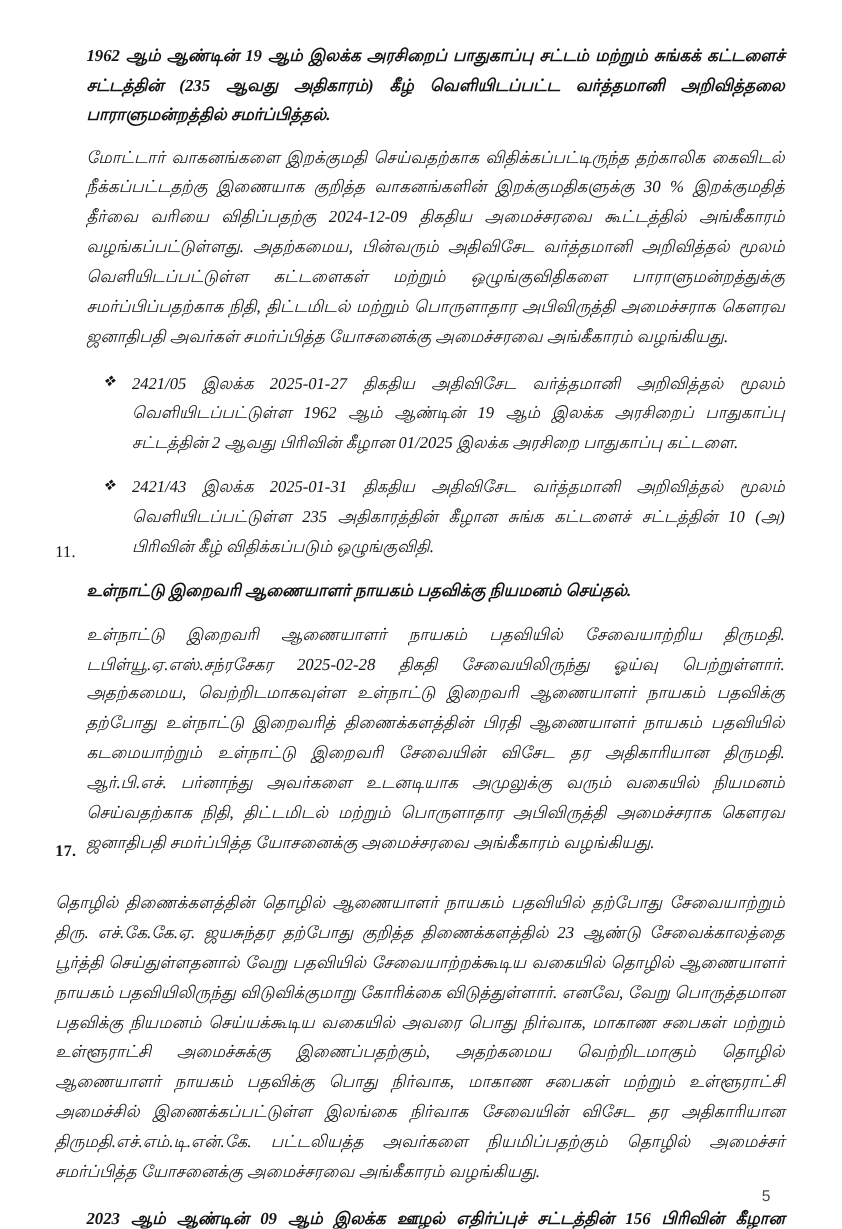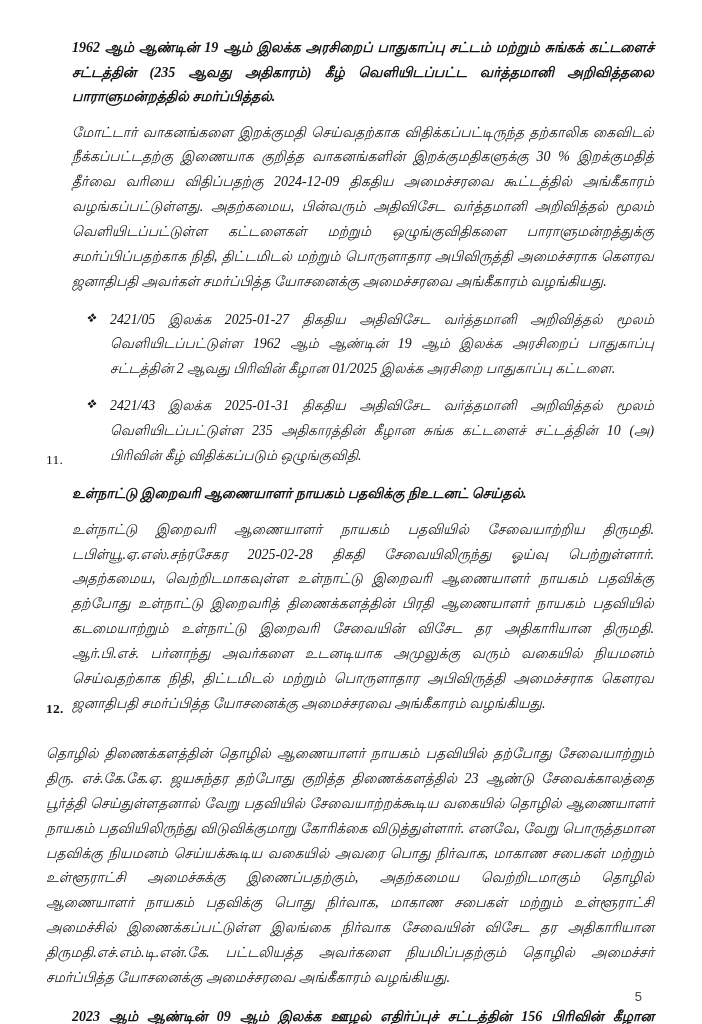--- a/index.html
+++ b/index.html
@@ -76,23 +76,23 @@
         <span class="bullet-text">2421/05 இலக்க 2025-01-27 திகதிய அதிவிசேட வர்த்தமானி அறிவித்தல் மூலம் வெளியிடப்பட்டுள்ள 1962 ஆம் ஆண்டின் 19 ஆம் இலக்க அரசிறைப் பாதுகாப்பு சட்டத்தின் 2 ஆவது பிரிவின் கீழான 01/2025 இலக்க அரசிறை பாதுகாப்பு கட்டளை.</span>
       </div>
       <div class="bullet">
         <span class="bullet-icon">❖</span>
         <span class="bullet-text">2421/43 இலக்க 2025-01-31 திகதிய அதிவிசேட வர்த்தமானி அறிவித்தல் மூலம் வெளியிடப்பட்டுள்ள 235 அதிகாரத்தின் கீழான சுங்க கட்டளைச் சட்டத்தின் 10 (அ) பிரிவின் கீழ் விதிக்கப்படும் ஒழுங்குவிதி.</span>
       </div>
     </div>
   </div>
 
   <div class="item">
-    <div class="item-num bold">12.</div>
+    <div class="item-num bold">17.</div>
     <div class="item-content">
-      <div class="item-heading">உள்நாட்டு இறைவரி ஆணையாளர் நாயகம் பதவிக்கு நிஉடனட் செய்தல்.</div>
+      <div class="item-heading">உள்நாட்டு இறைவரி ஆணையாளர் நாயகம் பதவிக்கு நியமனம் செய்தல்.</div>
       <p class="para">உள்நாட்டு இறைவரி ஆணையாளர் நாயகம் பதவியில் சேவையாற்றிய திருமதி. டபிள்யூ.ஏ.எஸ்.சந்ரசேகர 2025-02-28 திகதி சேவையிலிருந்து ஓய்வு பெற்றுள்ளார். அதற்கமைய, வெற்றிடமாகவுள்ள உள்நாட்டு இறைவரி ஆணையாளர் நாயகம் பதவிக்கு தற்போது உள்நாட்டு இறைவரித் திணைக்களத்தின் பிரதி ஆணையாளர் நாயகம் பதவியில் கடமையாற்றும் உள்நாட்டு இறைவரி சேவையின் விசேட தர அதிகாரியான திருமதி. ஆர்.பி.எச். பர்னாந்து அவர்களை உடனடியாக அமுலுக்கு வரும் வகையில் நியமனம் செய்வதற்காக நிதி, திட்டமிடல் மற்றும் பொருளாதார அபிவிருத்தி அமைச்சராக கெளரவ ஜனாதிபதி சமர்ப்பித்த யோசனைக்கு அமைச்சரவை அங்கீகாரம் வழங்கியது.</p>
     </div>
   </div>
 
   <div class="item">
     <div class="item-content">
       <p class="para">தொழில் திணைக்களத்தின் தொழில் ஆணையாளர் நாயகம் பதவியில் தற்போது சேவையாற்றும் திரு. எச்.கே.கே.ஏ. ஜயசுந்தர தற்போது குறித்த திணைக்களத்தில் 23 ஆண்டு சேவைக்காலத்தை பூர்த்தி செய்துள்ளதனால் வேறு பதவியில் சேவையாற்றக்கூடிய வகையில் தொழில் ஆணையாளர் நாயகம் பதவியிலிருந்து விடுவிக்குமாறு கோரிக்கை விடுத்துள்ளார். எனவே, வேறு பொருத்தமான பதவிக்கு நியமனம் செய்யக்கூடிய வகையில் அவரை பொது நிர்வாக, மாகாண சபைகள் மற்றும் உள்ளூராட்சி அமைச்சுக்கு இணைப்பதற்கும், அதற்கமைய வெற்றிடமாகும் தொழில் ஆணையாளர் நாயகம் பதவிக்கு பொது நிர்வாக, மாகாண சபைகள் மற்றும் உள்ளூராட்சி அமைச்சில் இணைக்கப்பட்டுள்ள இலங்கை நிர்வாக சேவையின் விசேட தர அதிகாரியான திருமதி.எச்.எம்.டி.என்.கே. பட்டலியத்த அவர்களை நியமிப்பதற்கும் தொழில் அமைச்சர் சமர்ப்பித்த யோசனைக்கு அமைச்சரவை அங்கீகாரம் வழங்கியது.</p>
     </div>
   </div>
 

